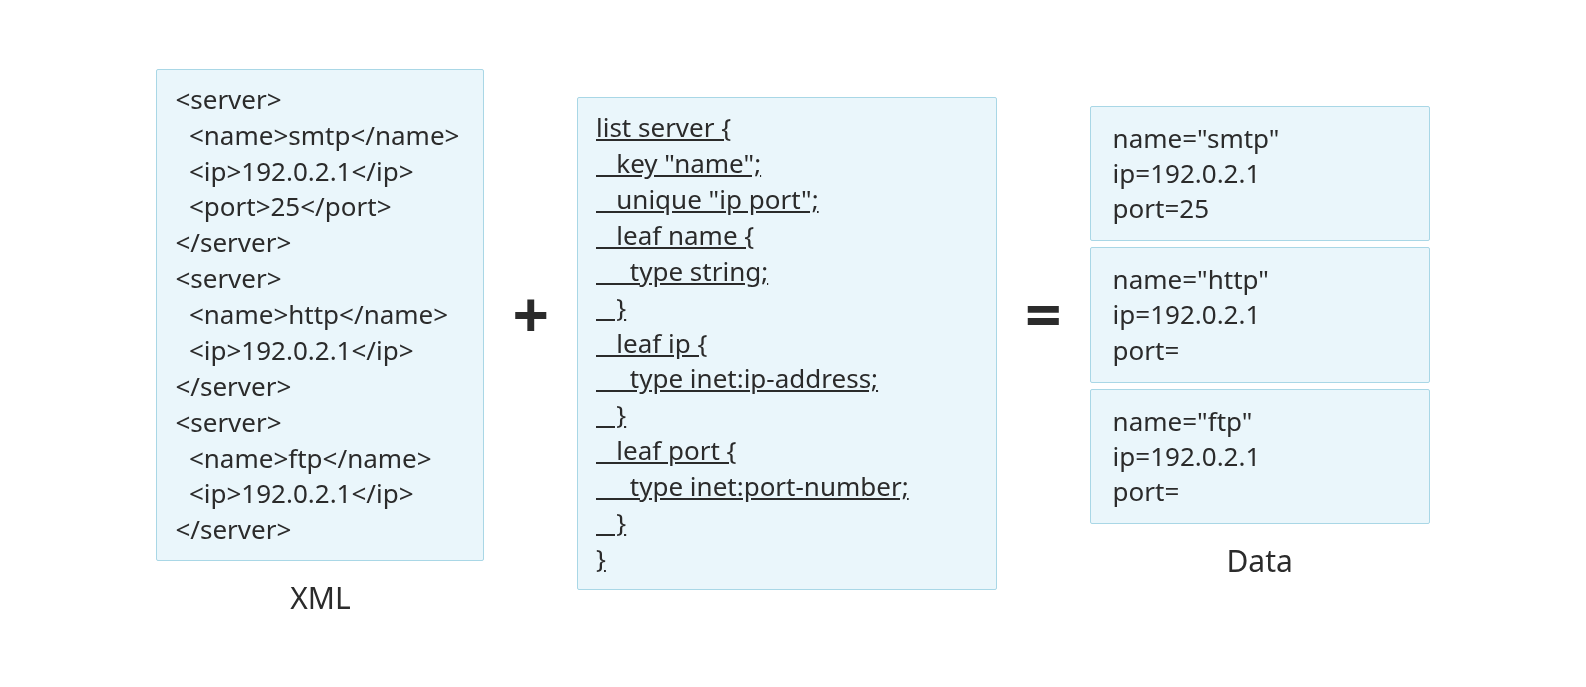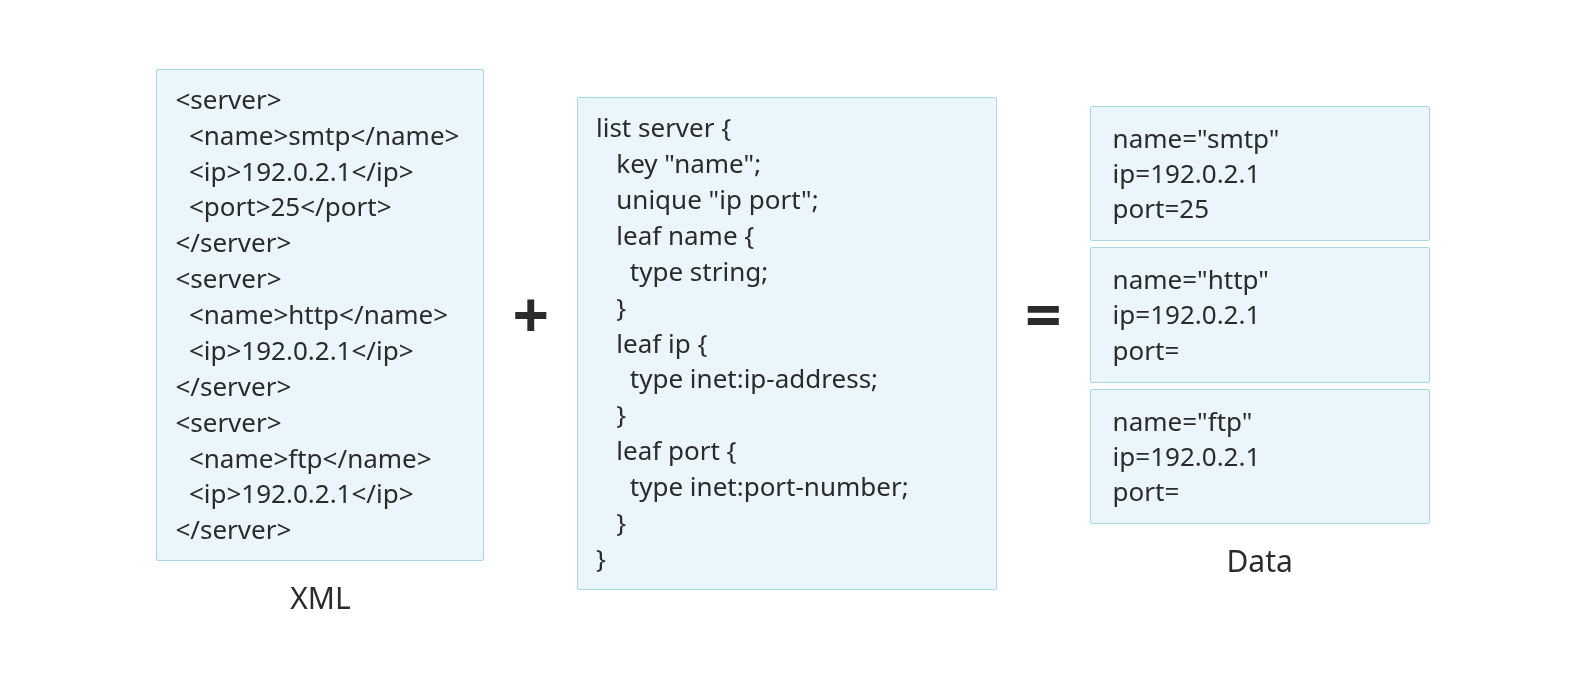--- a/index.html
+++ b/index.html
@@ -32,21 +32,21 @@
     box-sizing: border-box;
   }
   .code {
     font-size: 26px;
     line-height: 1.38;
     white-space: pre;
     padding: 12px 16px 12px 18px;
     font-family: "Segoe UI", "Noto Sans", "Helvetica Neue", Arial, sans-serif;
   }
   .xml-box   { width: 328px; }
-  .yang-box  { width: 420px; }
+  .yang-box  { width: 420px; text-decoration: underline; }
   .data-col .box { width: 340px; }
   .op {
     font-size: 64px;
     font-weight: 700;
     margin: 0 28px;
     line-height: 1;
     transform: translateY(-30px);
   }
   .caption {
     font-size: 30px;

